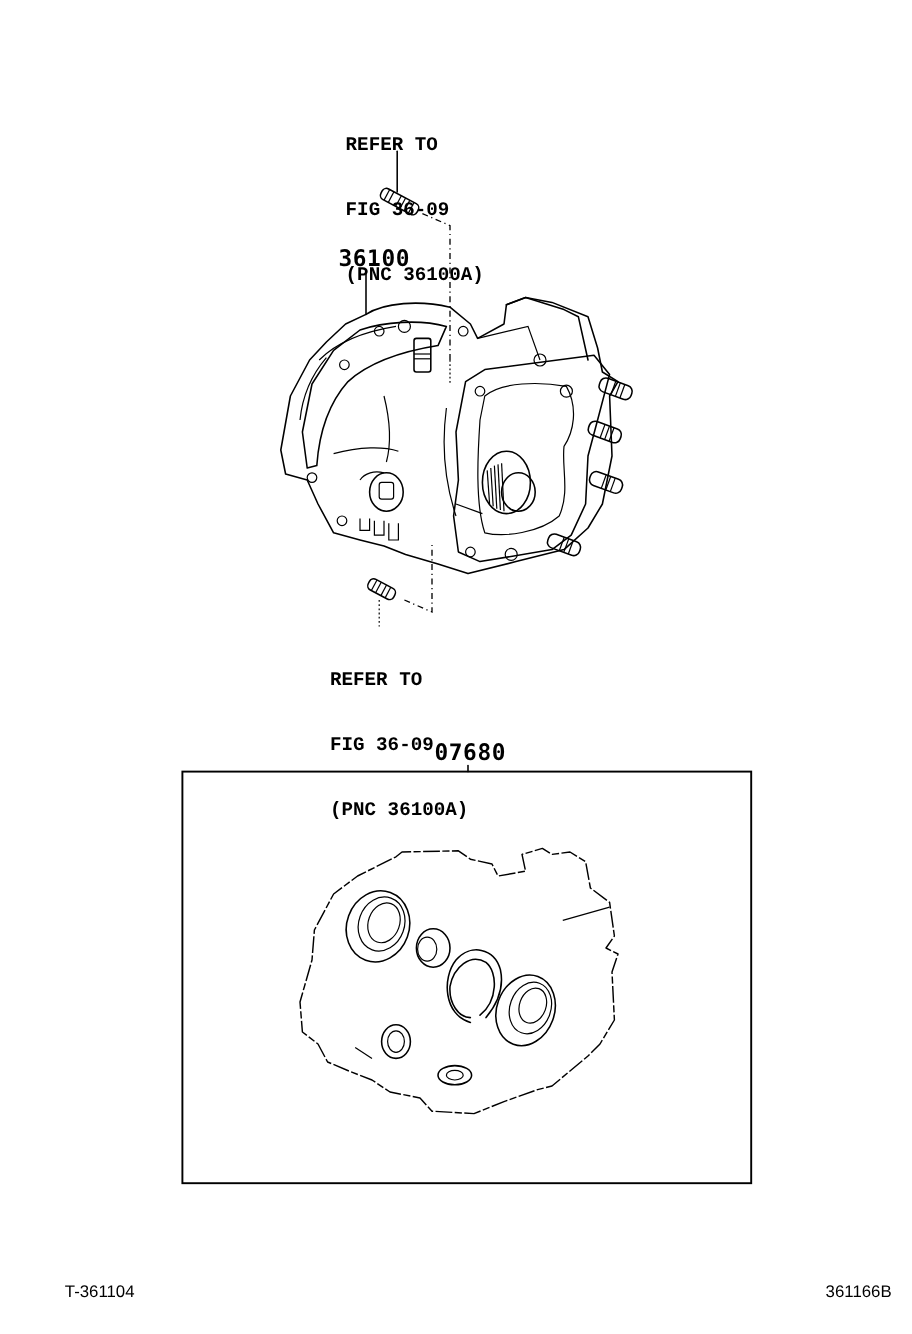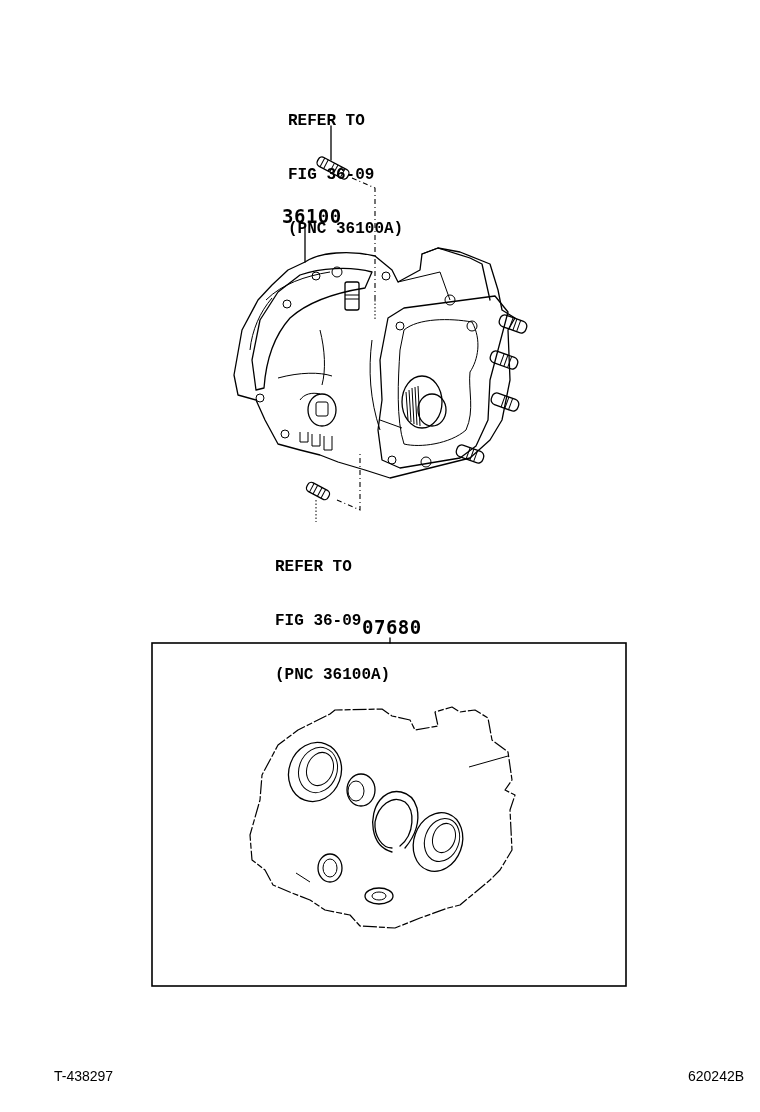--- a/index.html
+++ b/index.html
@@ -191,15 +191,15 @@
   <div class="pnc" style="left:262px; top:206px;">36100</div>
 
   <div class="callout" style="left:255px; top:522px;">
     <div>REFER TO</div>
     <div>FIG 36-09</div>
     <div>(PNC 36100A)</div>
   </div>
 
   <div class="pnc" style="left:342px; top:617px;">07680</div>
 
-  <div class="footer" style="left:34px; top:1068px;">T-438297</div>
-  <div class="footer" style="left:668px; top:1068px;">620242B</div>
+  <div class="footer" style="left:34px; top:1068px;">T-361104</div>
+  <div class="footer" style="left:668px; top:1068px;">361166B</div>
 </div>
 
 </body></html>

